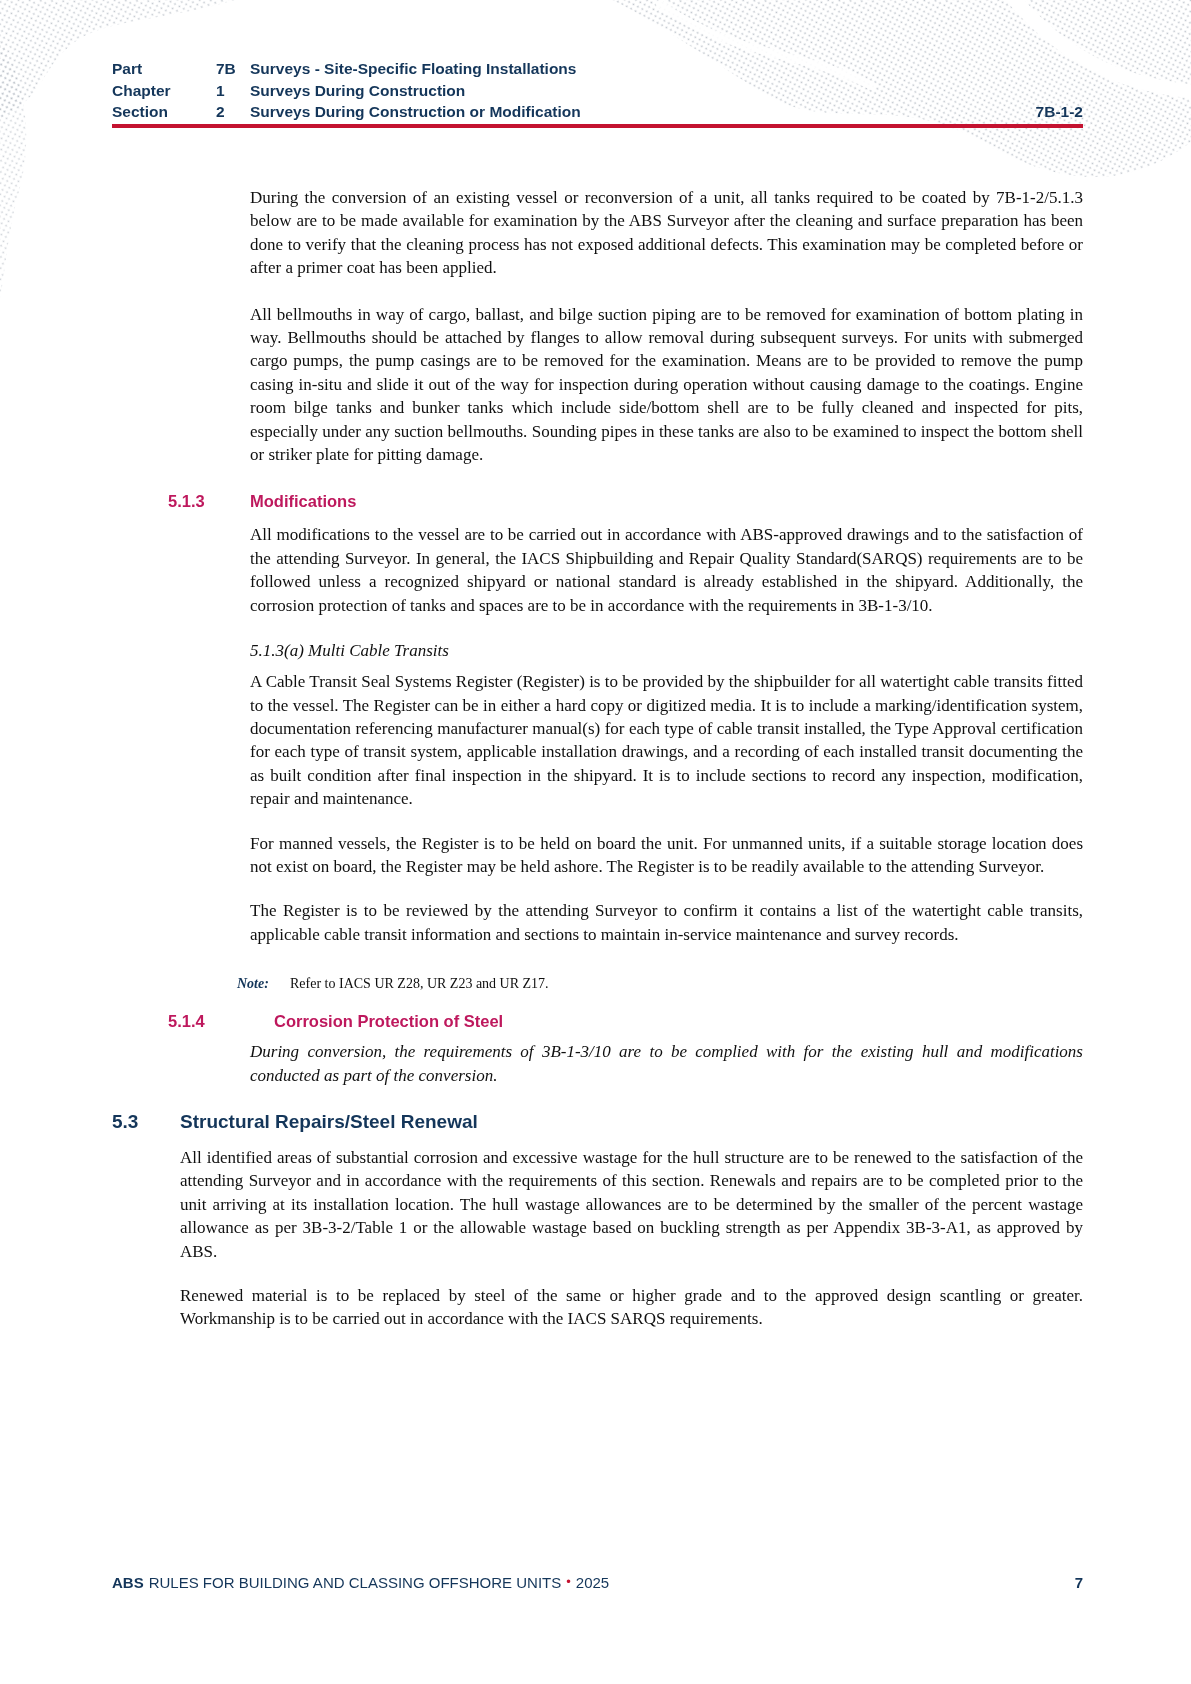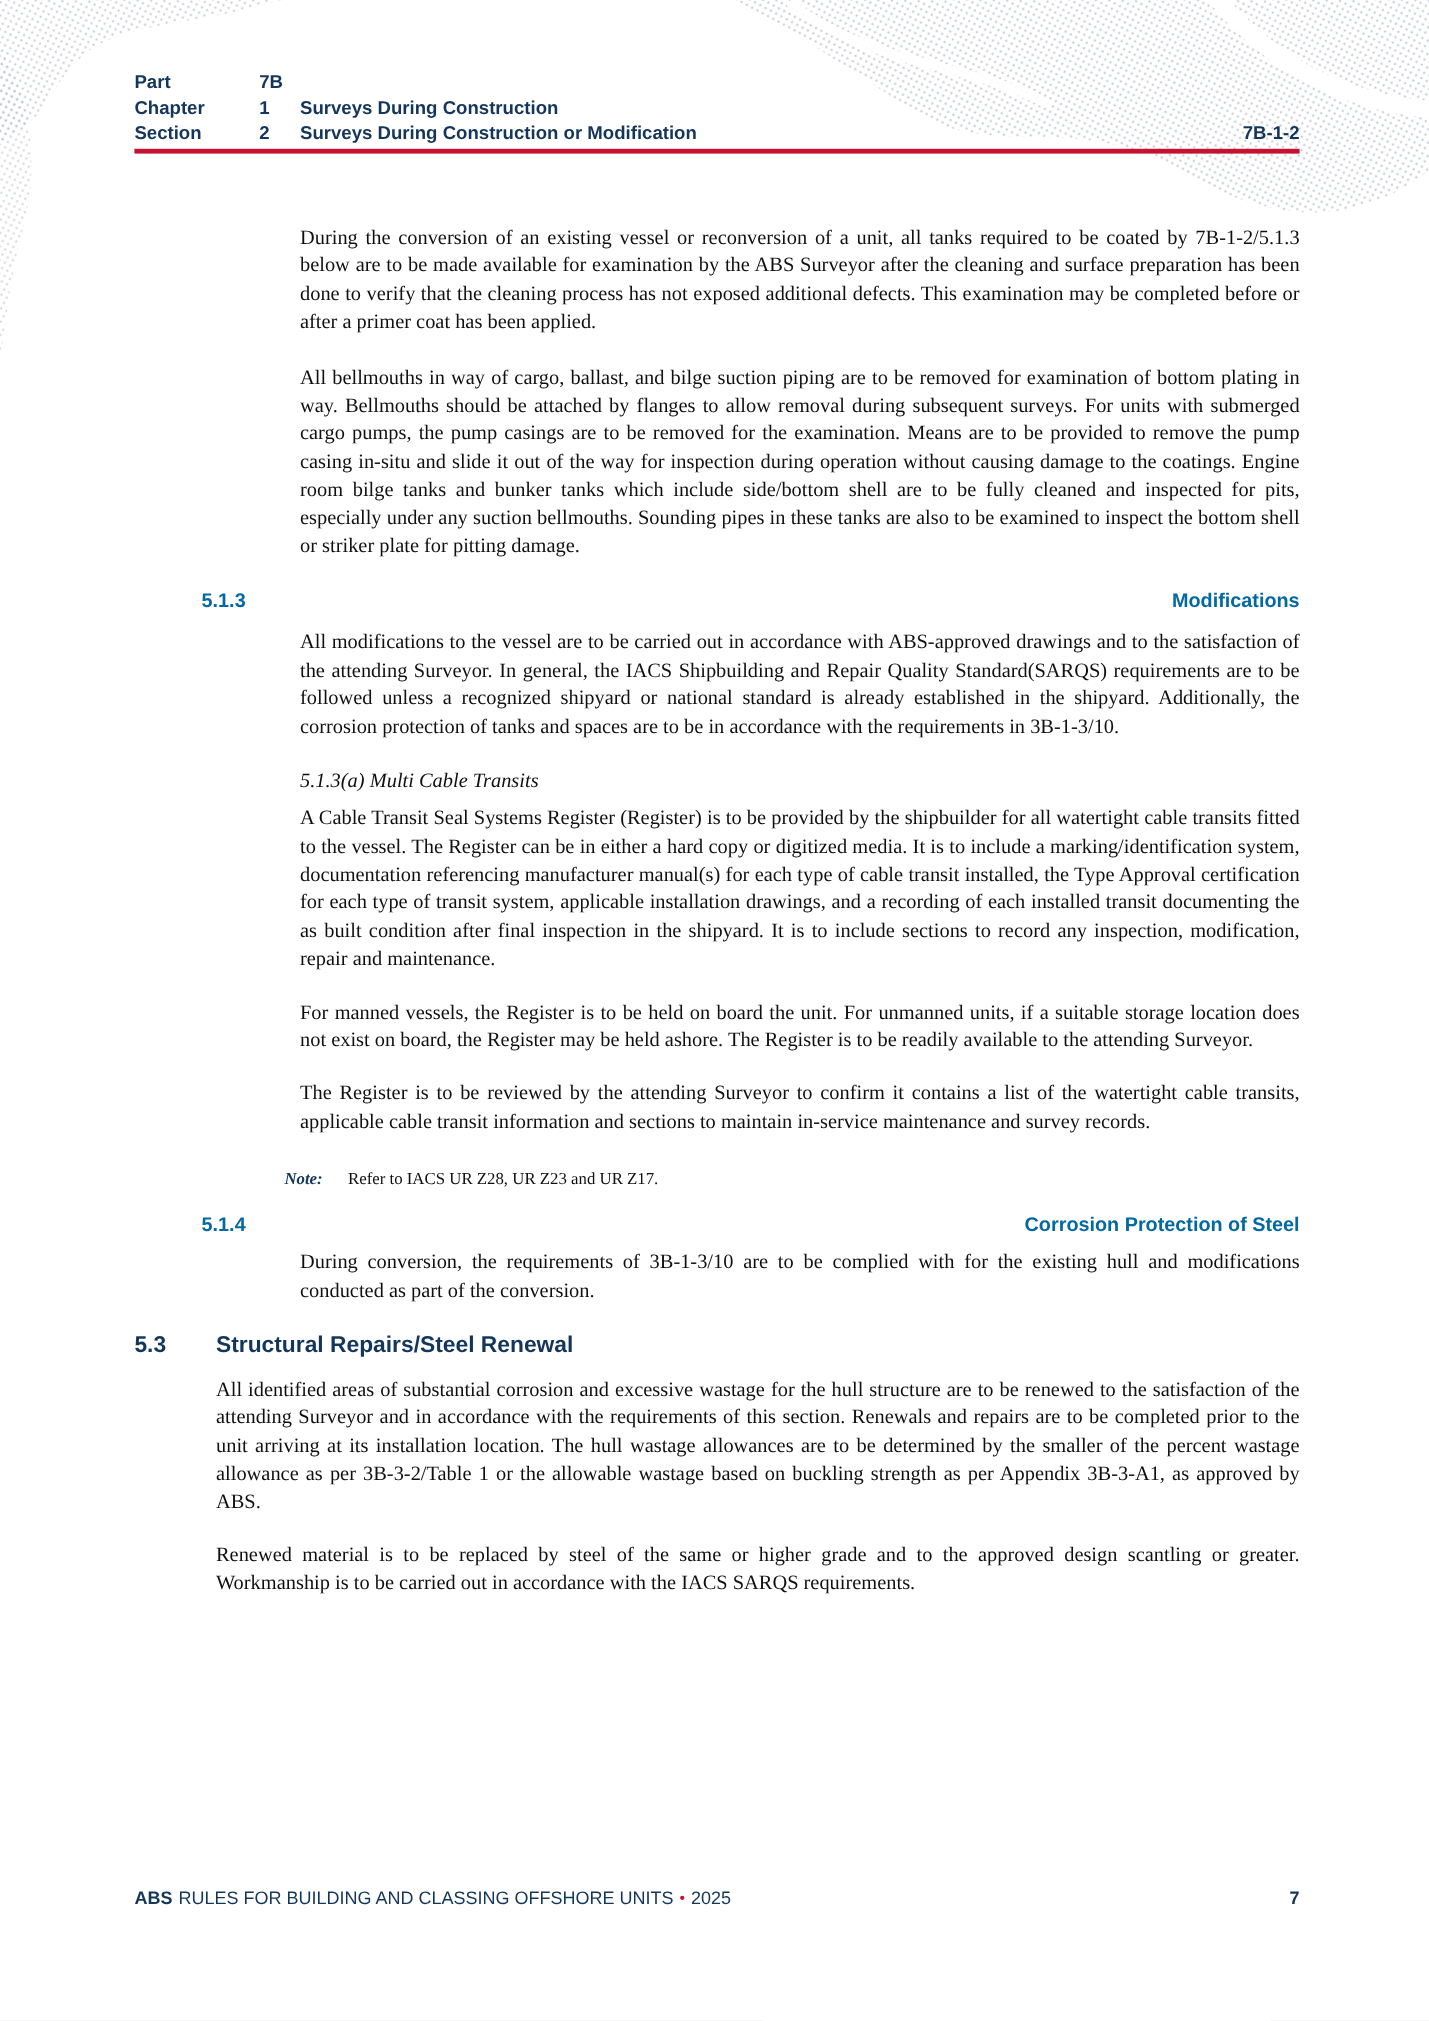--- a/index.html
+++ b/index.html
@@ -39,22 +39,21 @@
     margin:0;
     font-size:17px;line-height:23.4px;
     text-align:justify;
   }
   .ind2{margin-left:138px;}
   .ind1{margin-left:68px;}
   .h2row{
     display:flex;margin-left:56px;
     font-family:"Liberation Sans", sans-serif;
     font-weight:bold;font-size:16.5px;line-height:22px;
-    color:#0369a1;
-    justify-content:space-between;
+    color:#be185d;
   }
   .h2row .h-num{width:82px;flex:0 0 82px;}
   .h1row{
     display:flex;
     font-family:"Liberation Sans", sans-serif;
     font-weight:bold;font-size:19px;line-height:26px;
     color:#14365A;
   }
   .h1row .h-num{width:68px;flex:0 0 68px;}
   .subhead-italic{
@@ -101,20 +100,21 @@
     <path d="M612,0 L1191,0 L1191,142 C1125,192 1058,186 978,140 C898,94 830,132 768,96 C722,68 664,26 612,0 Z" fill="url(#dots)" opacity="0.9"></path>
 
     <path d="M1005,-12 C1058,55 1118,86 1200,92" fill="none" stroke="#ffffff" stroke-width="14" stroke-linecap="round"></path>
     <path d="M660,4 C735,58 800,50 872,86" fill="none" stroke="#ffffff" stroke-width="8" stroke-linecap="round" opacity="0.9"></path>
   </svg>
 
   <div class="header">
     <div class="header-row">
       <span class="header-label">Part</span>
       <span class="header-num">7B</span>
+      <span class="header-title">Surveys - Site-Specific Floating Installations</span>
     </div>
     <div class="header-row">
       <span class="header-label">Chapter</span>
       <span class="header-num">1</span>
       <span class="header-title">Surveys During Construction</span>
     </div>
     <div class="header-row">
       <span class="header-label">Section</span>
       <span class="header-num">2</span>
       <span class="header-title">Surveys During Construction or Modification</span>
@@ -147,21 +147,21 @@
     <div class="noterow" style="margin-top:28px;">
       <span class="note-label">Note:</span>
       <span class="note-text">Refer to IACS UR Z28, UR Z23 and UR Z17.</span>
     </div>
 
     <div class="h2row" style="margin-top:16px;gap:24px;">
       <span class="h-num">5.1.4</span>
       <span class="h-ttl">Corrosion Protection of Steel</span>
     </div>
 
-    <p class="body-p ind2" style="margin-top:8px;">During conversion, the requirements of 3B-1-3/10 are to be complied with for the existing hull and modifications conducted as part of the conversion.</p>
+    <p class="body-p ind2" style="margin-top:8px;font-style:italic;">During conversion, the requirements of 3B-1-3/10 are to be complied with for the existing hull and modifications conducted as part of the conversion.</p>
 
     <div class="h1row" style="margin-top:22px;">
       <span class="h-num">5.3</span>
       <span class="h-ttl">Structural Repairs/Steel Renewal</span>
     </div>
 
     <p class="body-p ind1" style="margin-top:11px;">All identified areas of substantial corrosion and excessive wastage for the hull structure are to be renewed to the satisfaction of the attending Surveyor and in accordance with the requirements of this section. Renewals and repairs are to be completed prior to the unit arriving at its installation location. The hull wastage allowances are to be determined by the smaller of the percent wastage allowance as per 3B-3-2/Table 1 or the allowable wastage based on buckling strength as per Appendix 3B-3-A1, as approved by ABS.</p>
 
     <p class="body-p ind1" style="margin-top:21px;">Renewed material is to be replaced by steel of the same or higher grade and to the approved design scantling or greater. Workmanship is to be carried out in accordance with the IACS SARQS requirements.</p>
 

